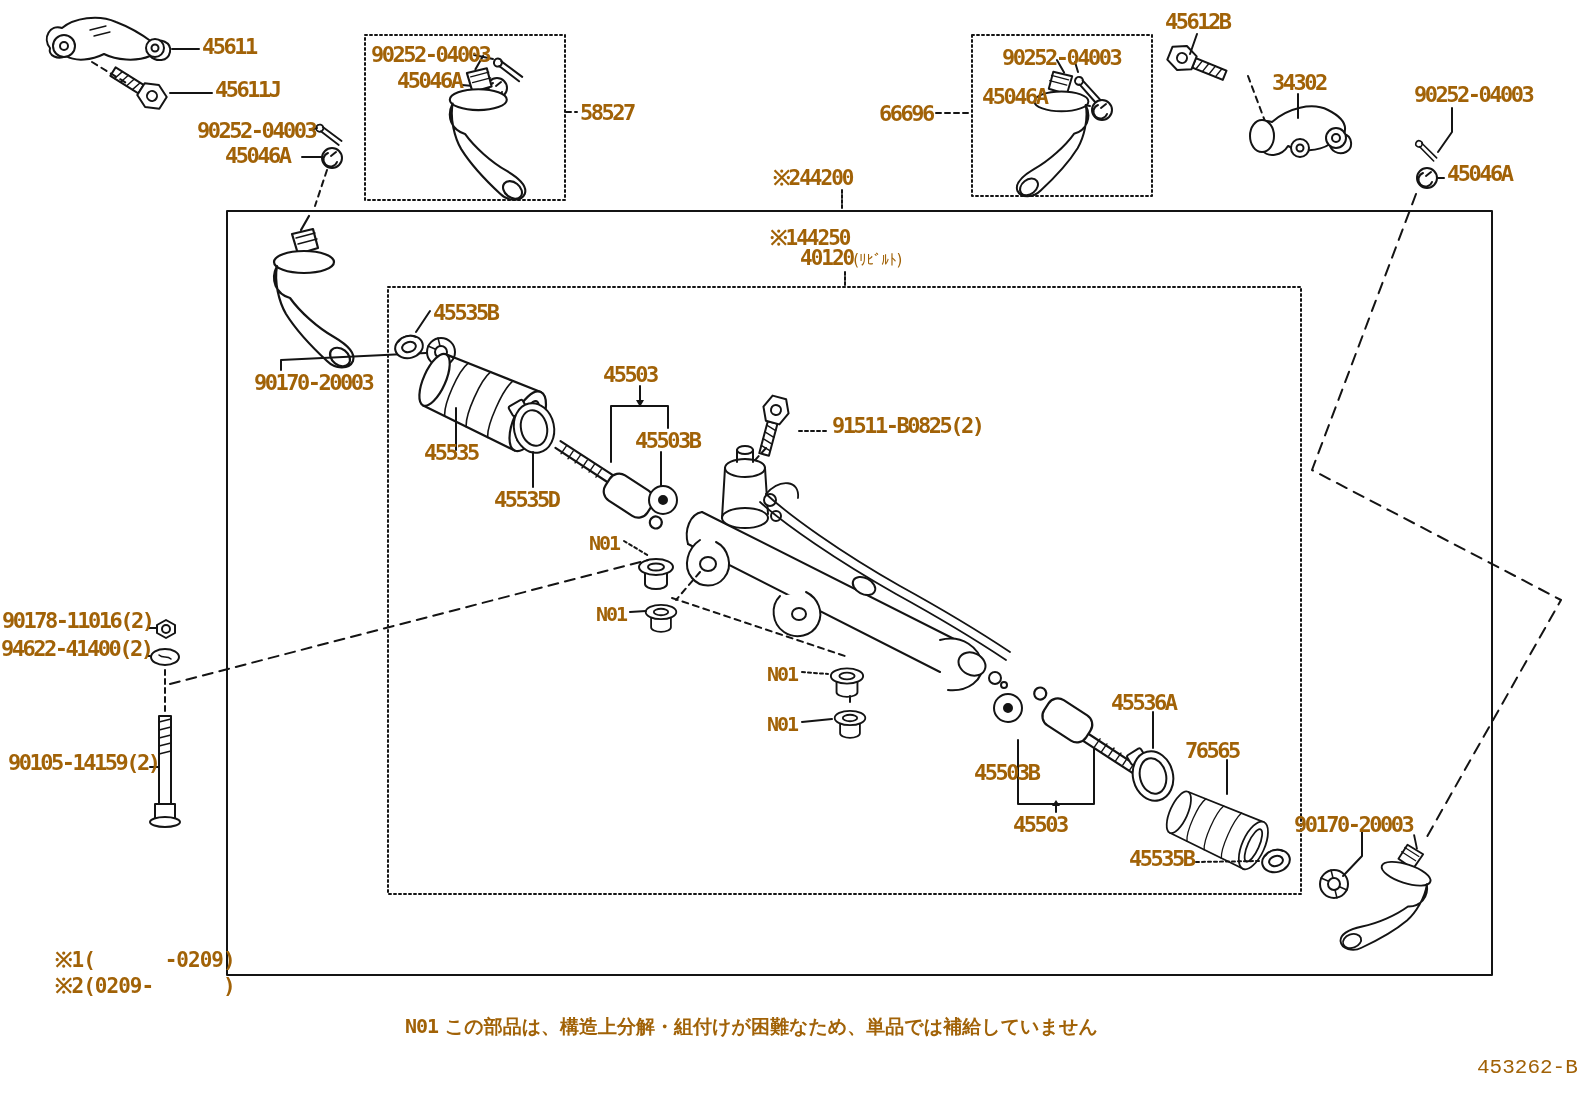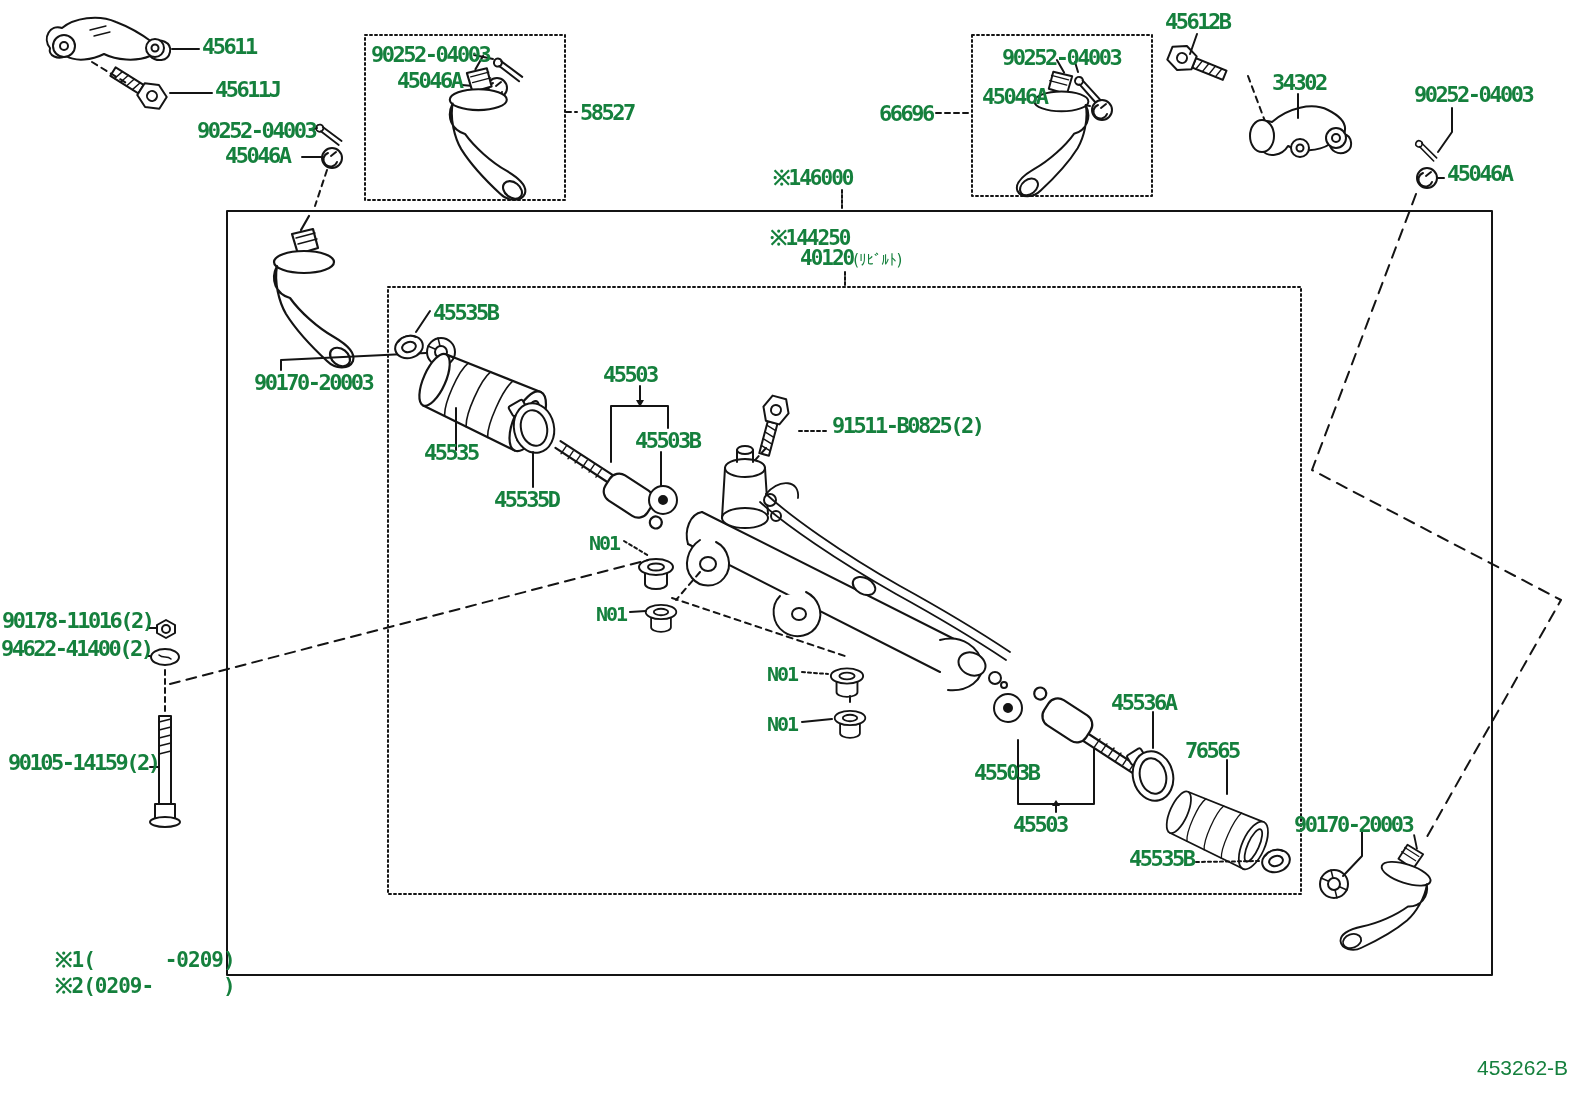--- a/index.html
+++ b/index.html
@@ -1,26 +1,26 @@
 <!DOCTYPE html>
 <html><head>
 <meta charset="utf-8">
 <style>
   html,body{margin:0;padding:0;background:#fff;}
   .stage{position:relative;width:1592px;height:1099px;background:#fff;overflow:hidden;
          font-family:"DejaVu Sans Mono",monospace;}
   .stage svg{position:absolute;left:0;top:0;}
   .lbl{position:absolute;font-family:"DejaVu Sans Mono",monospace;font-weight:bold;
-       font-size:22px;line-height:1.0;letter-spacing:-2.5px;color:#15803d;white-space:pre;}
+       font-size:22px;line-height:1.0;letter-spacing:-2.5px;color:#a16207;white-space:pre;}
   .lbl.md{font-size:21px;letter-spacing:-2px;}
   .lbl.sm{font-size:20px;letter-spacing:-2px;}
   .lbl.note{font-size:21px;letter-spacing:-1px;}
   .lbl.bottom-note{font-size:19px;letter-spacing:0;font-family:"DejaVu Sans",sans-serif;}
   .lbl.bottom-note b{font-family:"DejaVu Sans Mono",monospace;font-size:20px;letter-spacing:-1px;}
-  .lbl.doc{font-family:Liberation Sans, sans-serif;font-weight:normal;font-size:21px;letter-spacing:0;}
+  .lbl.doc{font-family:Liberation Mono, monospace;font-weight:normal;font-size:21px;letter-spacing:0;}
   .inline-sfx{font-size:15px;letter-spacing:0;font-family:"DejaVu Sans",sans-serif;font-weight:normal;}
 </style>
 </head>
 <body>
 
 <div class="stage">
 
 <svg width="1592" height="1099" viewBox="0 0 1592 1099" stroke="#141414" fill="none" stroke-width="2" stroke-linecap="round" stroke-linejoin="round">
 
   <defs>
@@ -252,21 +252,21 @@
 <div class="lbl" style="left:371px;top:44px">90252-04003</div>
 <div class="lbl" style="left:397px;top:70px">45046A</div>
 <div class="lbl" style="left:580px;top:102px">58527</div>
 <div class="lbl" style="left:879px;top:103px">66696</div>
 <div class="lbl" style="left:1002px;top:47px">90252-04003</div>
 <div class="lbl" style="left:982px;top:86px">45046A</div>
 <div class="lbl" style="left:1165px;top:11px">45612B</div>
 <div class="lbl" style="left:1272px;top:72px">34302</div>
 <div class="lbl" style="left:1414px;top:84px">90252-04003</div>
 <div class="lbl" style="left:1447px;top:163px">45046A</div>
-<div class="lbl md" style="left:773px;top:168px">※146000</div>
+<div class="lbl md" style="left:773px;top:168px">※244200</div>
 <div class="lbl md" style="left:770px;top:228px">※144250</div>
 <div class="lbl md" style="left:800px;top:248px"><span>40120</span><span class="inline-sfx">(ﾘﾋﾞﾙﾄ)</span></div>
 <div class="lbl" style="left:254px;top:372px">90170-20003</div>
 <div class="lbl" style="left:433px;top:302px">45535B</div>
 <div class="lbl" style="left:603px;top:364px">45503</div>
 <div class="lbl" style="left:635px;top:430px">45503B</div>
 <div class="lbl" style="left:832px;top:415px">91511-B0825(2)</div>
 <div class="lbl" style="left:424px;top:442px">45535</div>
 <div class="lbl" style="left:494px;top:489px">45535D</div>
 <div class="lbl sm" style="left:589px;top:533px">N01</div>
@@ -278,15 +278,16 @@
 <div class="lbl" style="left:8px;top:752px">90105-14159(2)</div>
 <div class="lbl" style="left:1111px;top:692px">45536A</div>
 <div class="lbl" style="left:1185px;top:740px">76565</div>
 <div class="lbl" style="left:974px;top:762px">45503B</div>
 <div class="lbl" style="left:1013px;top:814px">45503</div>
 <div class="lbl" style="left:1129px;top:848px">45535B</div>
 <div class="lbl" style="left:1294px;top:814px">90170-20003</div>
 
 <div class="lbl note" style="left:55px;top:950px">※1(      -0209)</div>
 <div class="lbl note" style="left:55px;top:976px">※2(0209-      )</div>
+<div class="lbl bottom-note" style="left:405px;top:1016px"><b>N01</b><span> この部品は、構造上分解・組付けが困難なため、単品では補給していません</span></div>
 <div class="lbl doc" style="left:1477px;top:1057px">453262-B</div>
 
 </div>
 
 </body></html>

